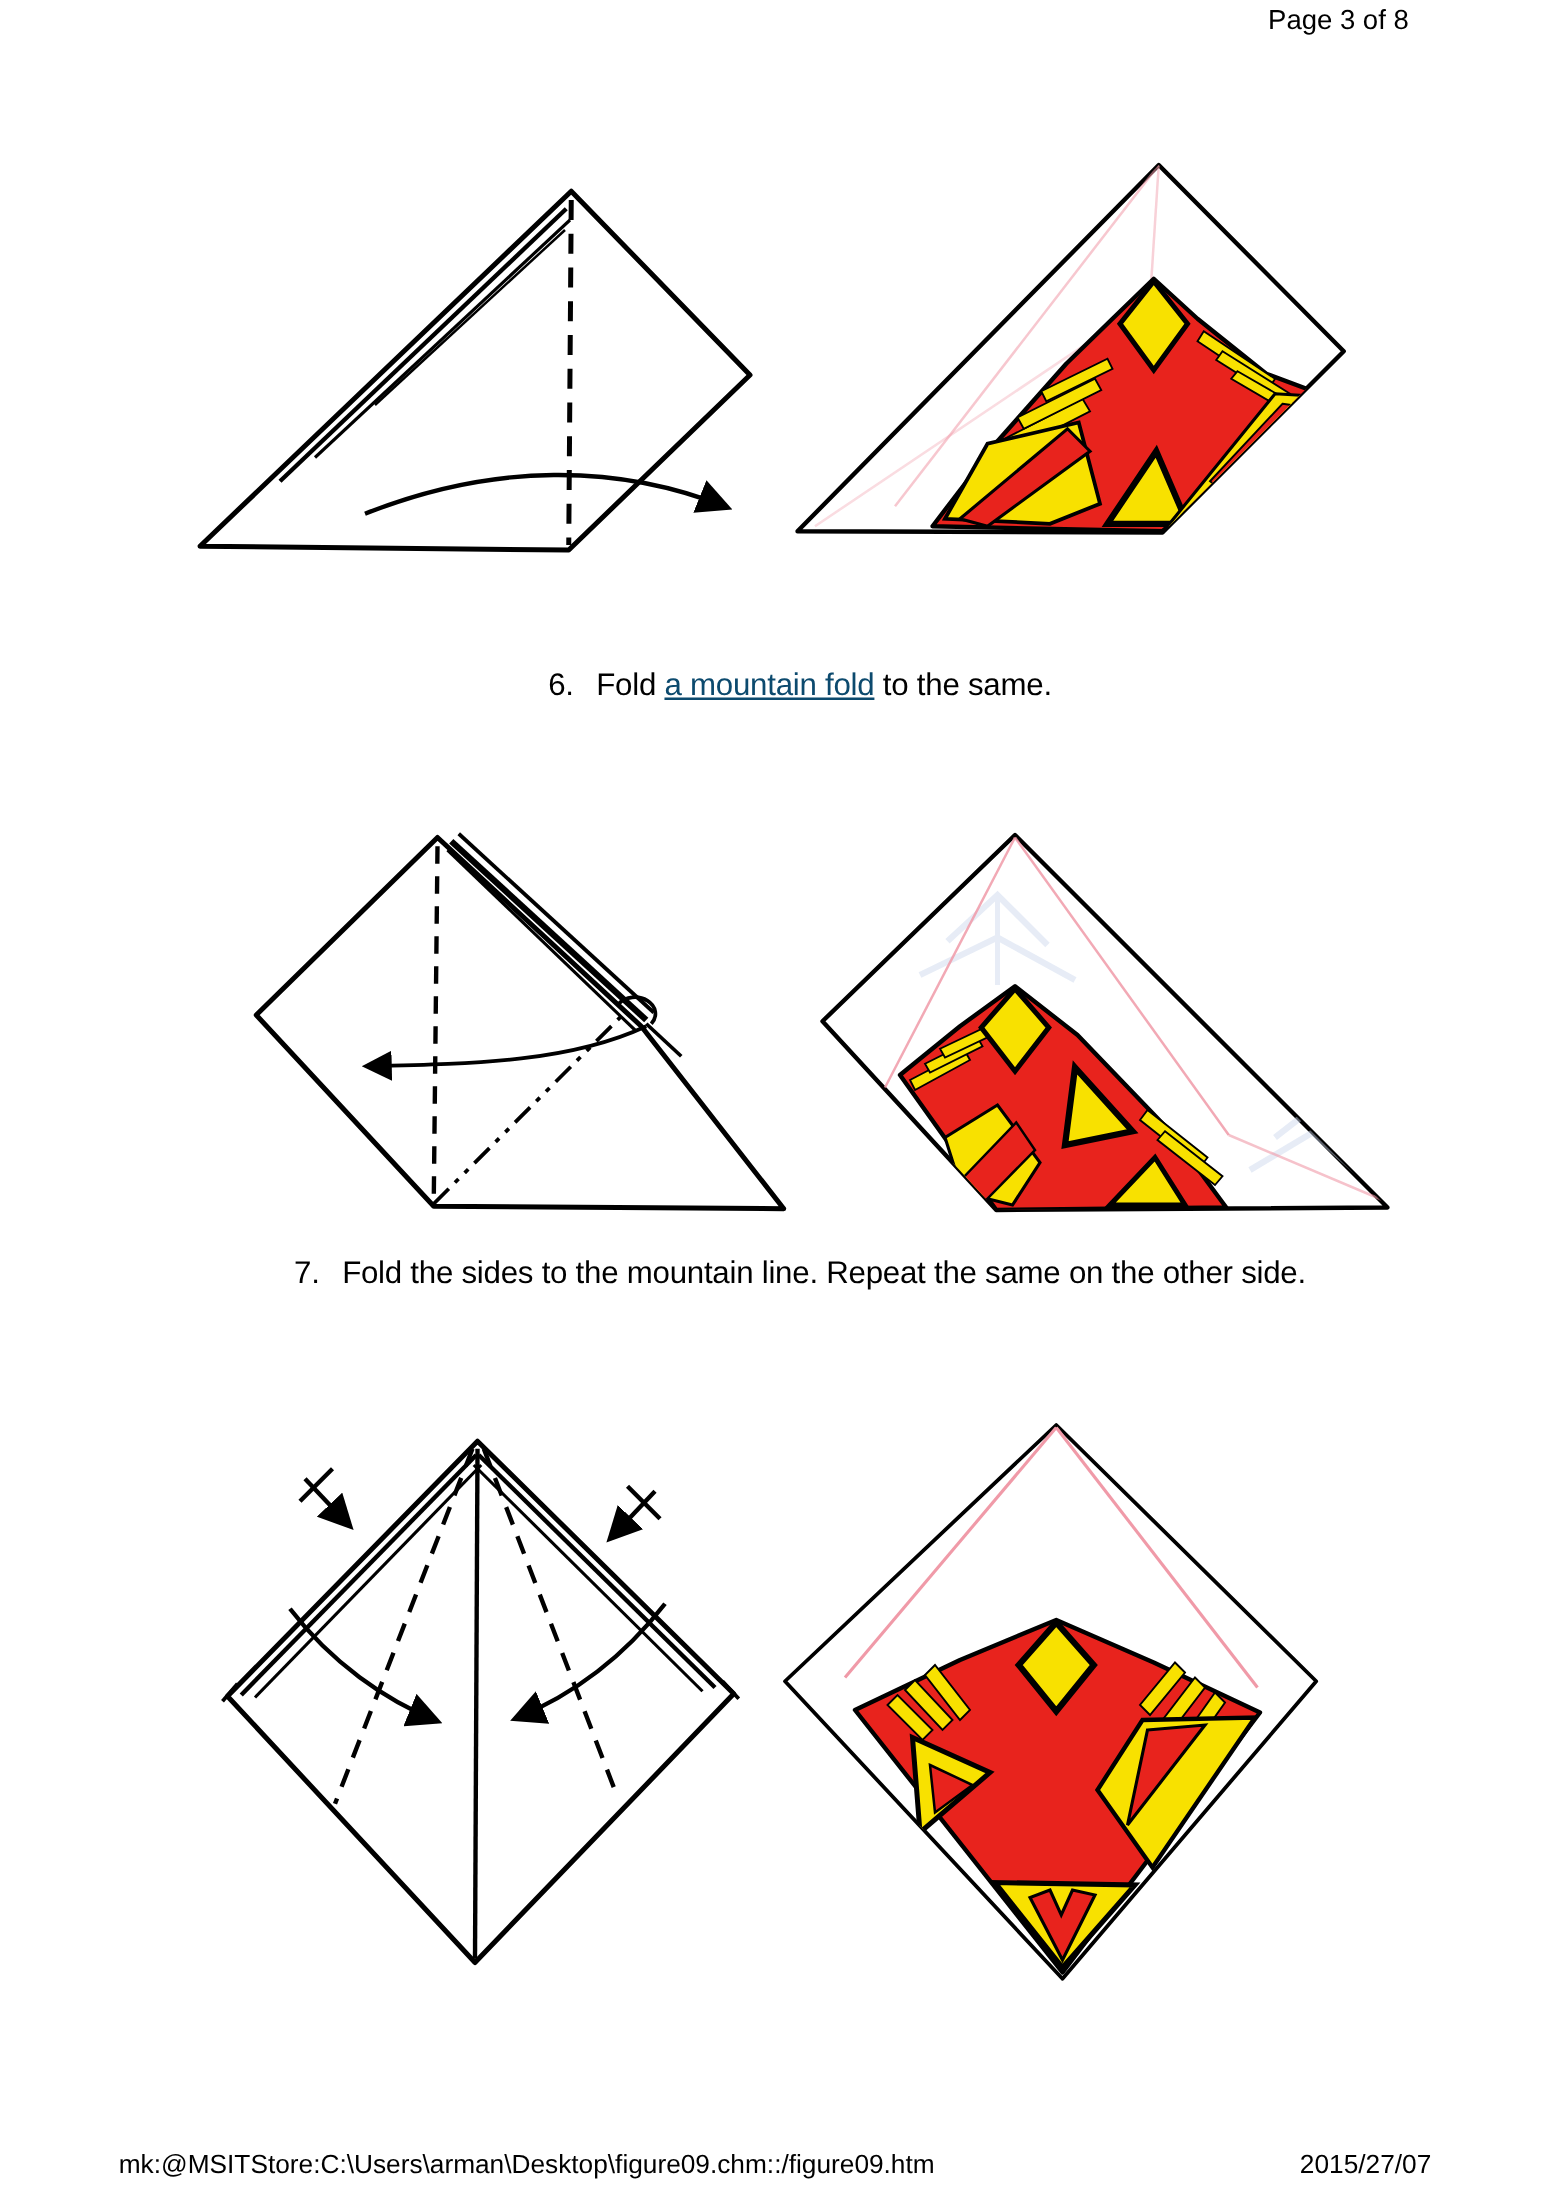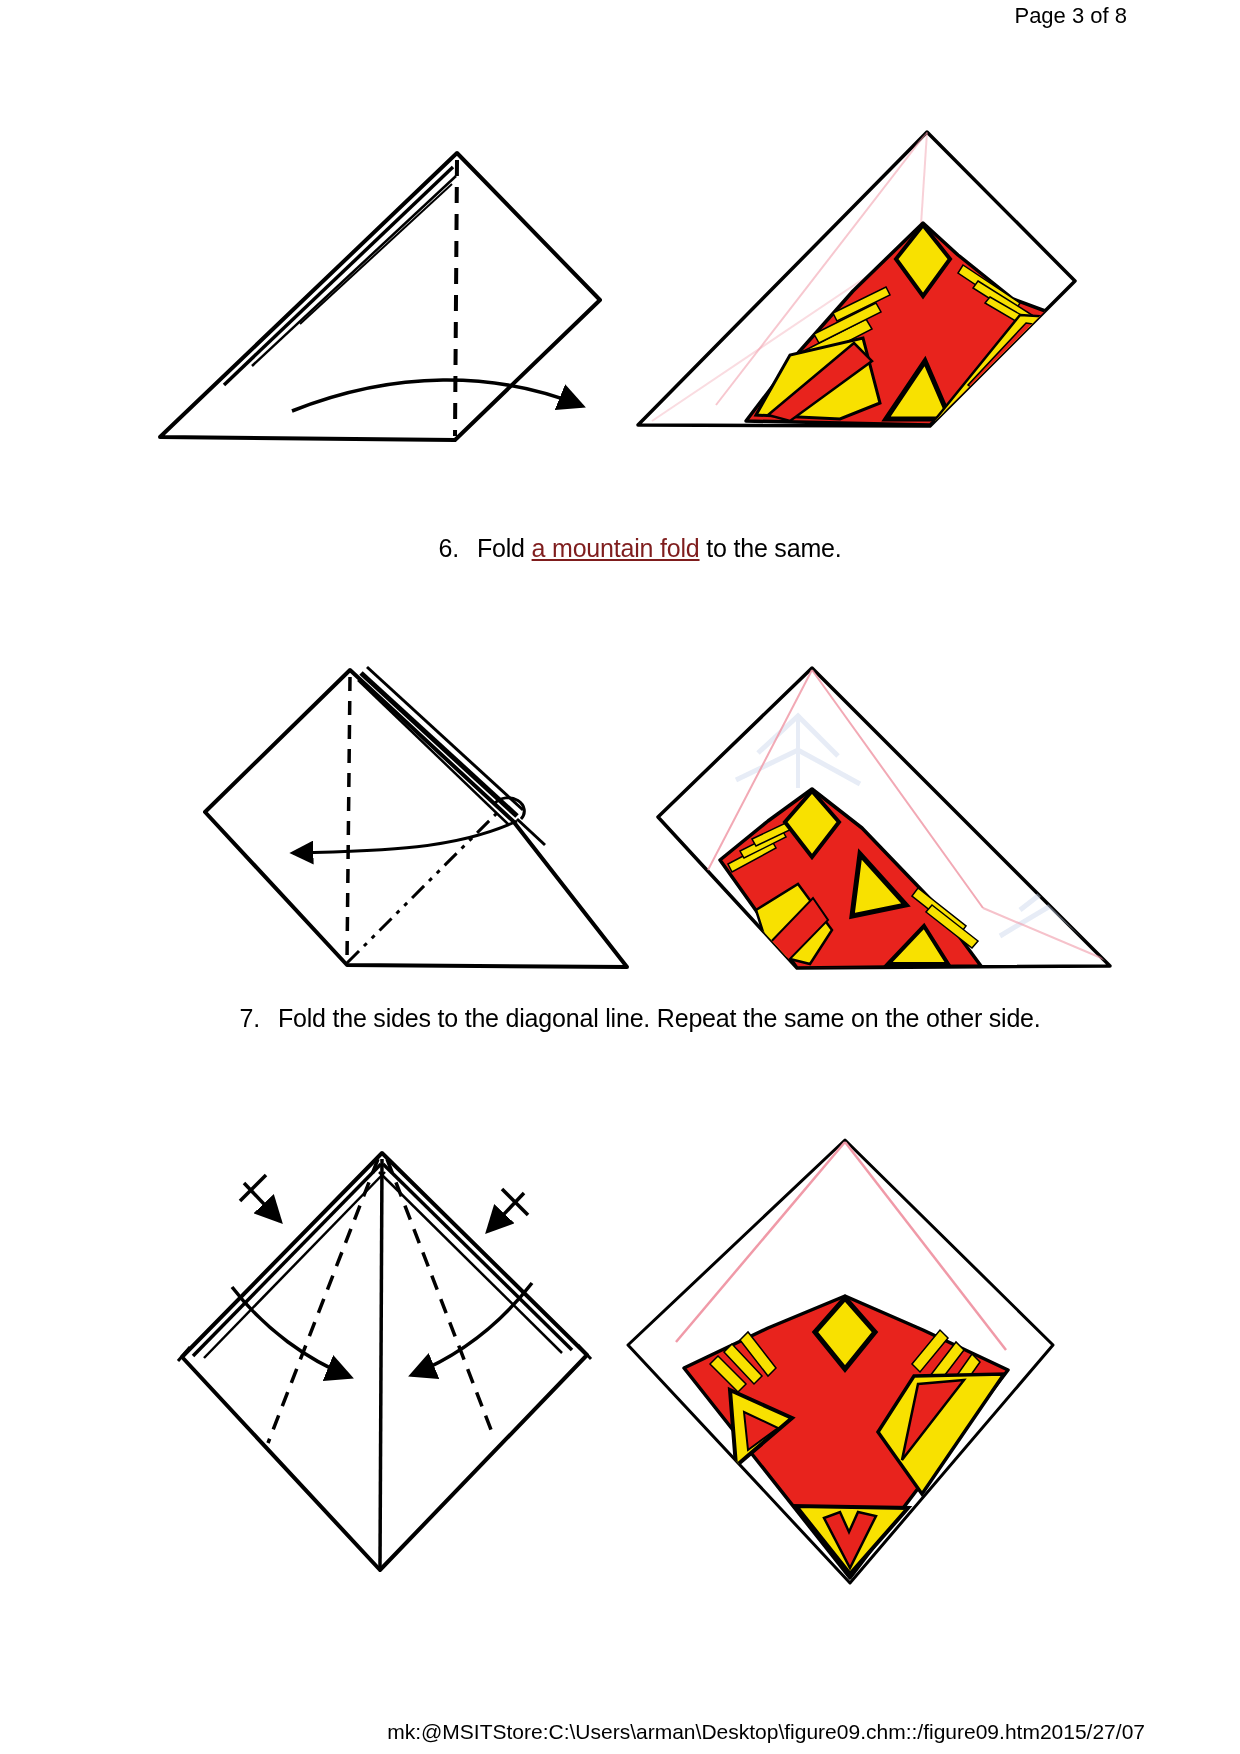--- a/index.html
+++ b/index.html
@@ -10,24 +10,24 @@
   .page-num{
     position:absolute;top:3px;left:0;right:113px;text-align:right;
     font-size:22px;letter-spacing:0;
   }
   .caption{
     position:absolute;left:0;width:100%;text-align:center;
     font-size:25px;letter-spacing:-0.2px;transform:translateX(20px);
     white-space:nowrap;
   }
   .caption .num{margin-right:18px;}
-  .caption a, .mlink{color:#7f1d1d;text-decoration:underline;cursor:pointer;}
+  .caption a, .mlink{color:#0c4a6e;text-decoration:underline;cursor:pointer;}
   .footer{
     position:absolute;top:1720px;left:95px;right:95px;
-    display:flex;justify-content:flex-end;font-size:21px;
+    display:flex;justify-content:space-between;font-size:21px;
     white-space:nowrap;
   }
   .fig{position:absolute;}
   svg{display:block;}
 </style>
 </head>
 <body>
 
 <div class="page">
 
@@ -155,21 +155,21 @@
         <polygon points="115,292 165,240 180,262 137,306" fill="#e8231d" stroke="#000" stroke-width="2"></polygon>
         <polygon points="212,196 258,247 204,258" fill="#f8e100" stroke="#000" stroke-width="5"></polygon>
         <polygon points="270,230 318,268 312,276 264,238" fill="#f8e100" stroke="#000" stroke-width="1.5"></polygon>
         <polygon points="284,247 330,283 324,290 278,254" fill="#f8e100" stroke="#000" stroke-width="1.5"></polygon>
         <polygon points="240,306 276,268 300,306" fill="#f8e100" stroke="#000" stroke-width="4"></polygon>
       </g>
     </svg>
   </div>
 
   <div class="caption" style="top:1004px;">
-    <span class="num">7.</span><span>Fold the sides to the diagonal line. Repeat the same on the other side.</span>
+    <span class="num">7.</span><span>Fold the sides to the mountain line. Repeat the same on the other side.</span>
   </div>
 
   <div class="fig" style="left:160px;top:1075px;">
     <svg width="445" height="505" viewBox="0 0 445 505">
       <defs>
         <marker id="ah3" viewBox="0 0 10 10" refX="8.5" refY="5" markerWidth="8" markerHeight="8" orient="auto">
           <path d="M0,0 L10,5 L0,10 z" fill="#000"></path>
         </marker>
       </defs>
       <g>

